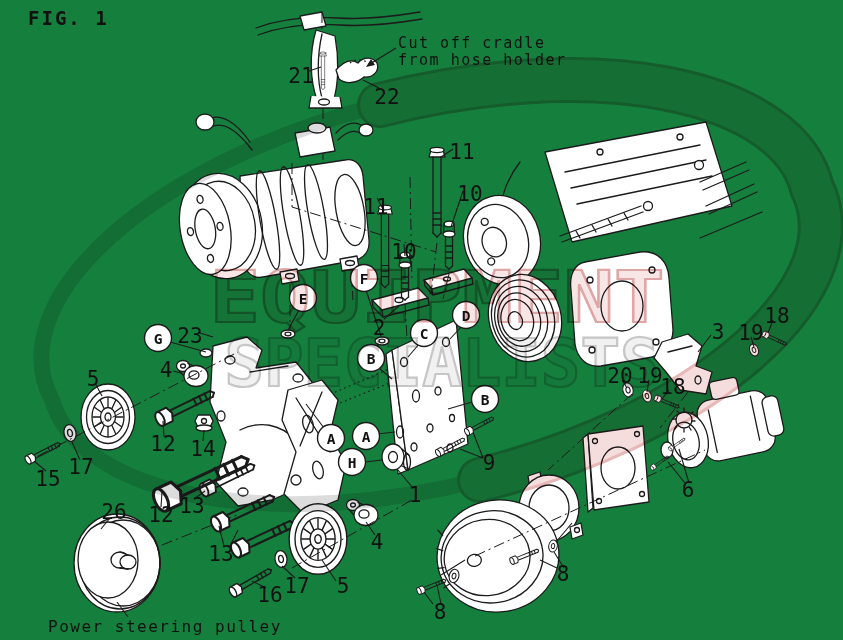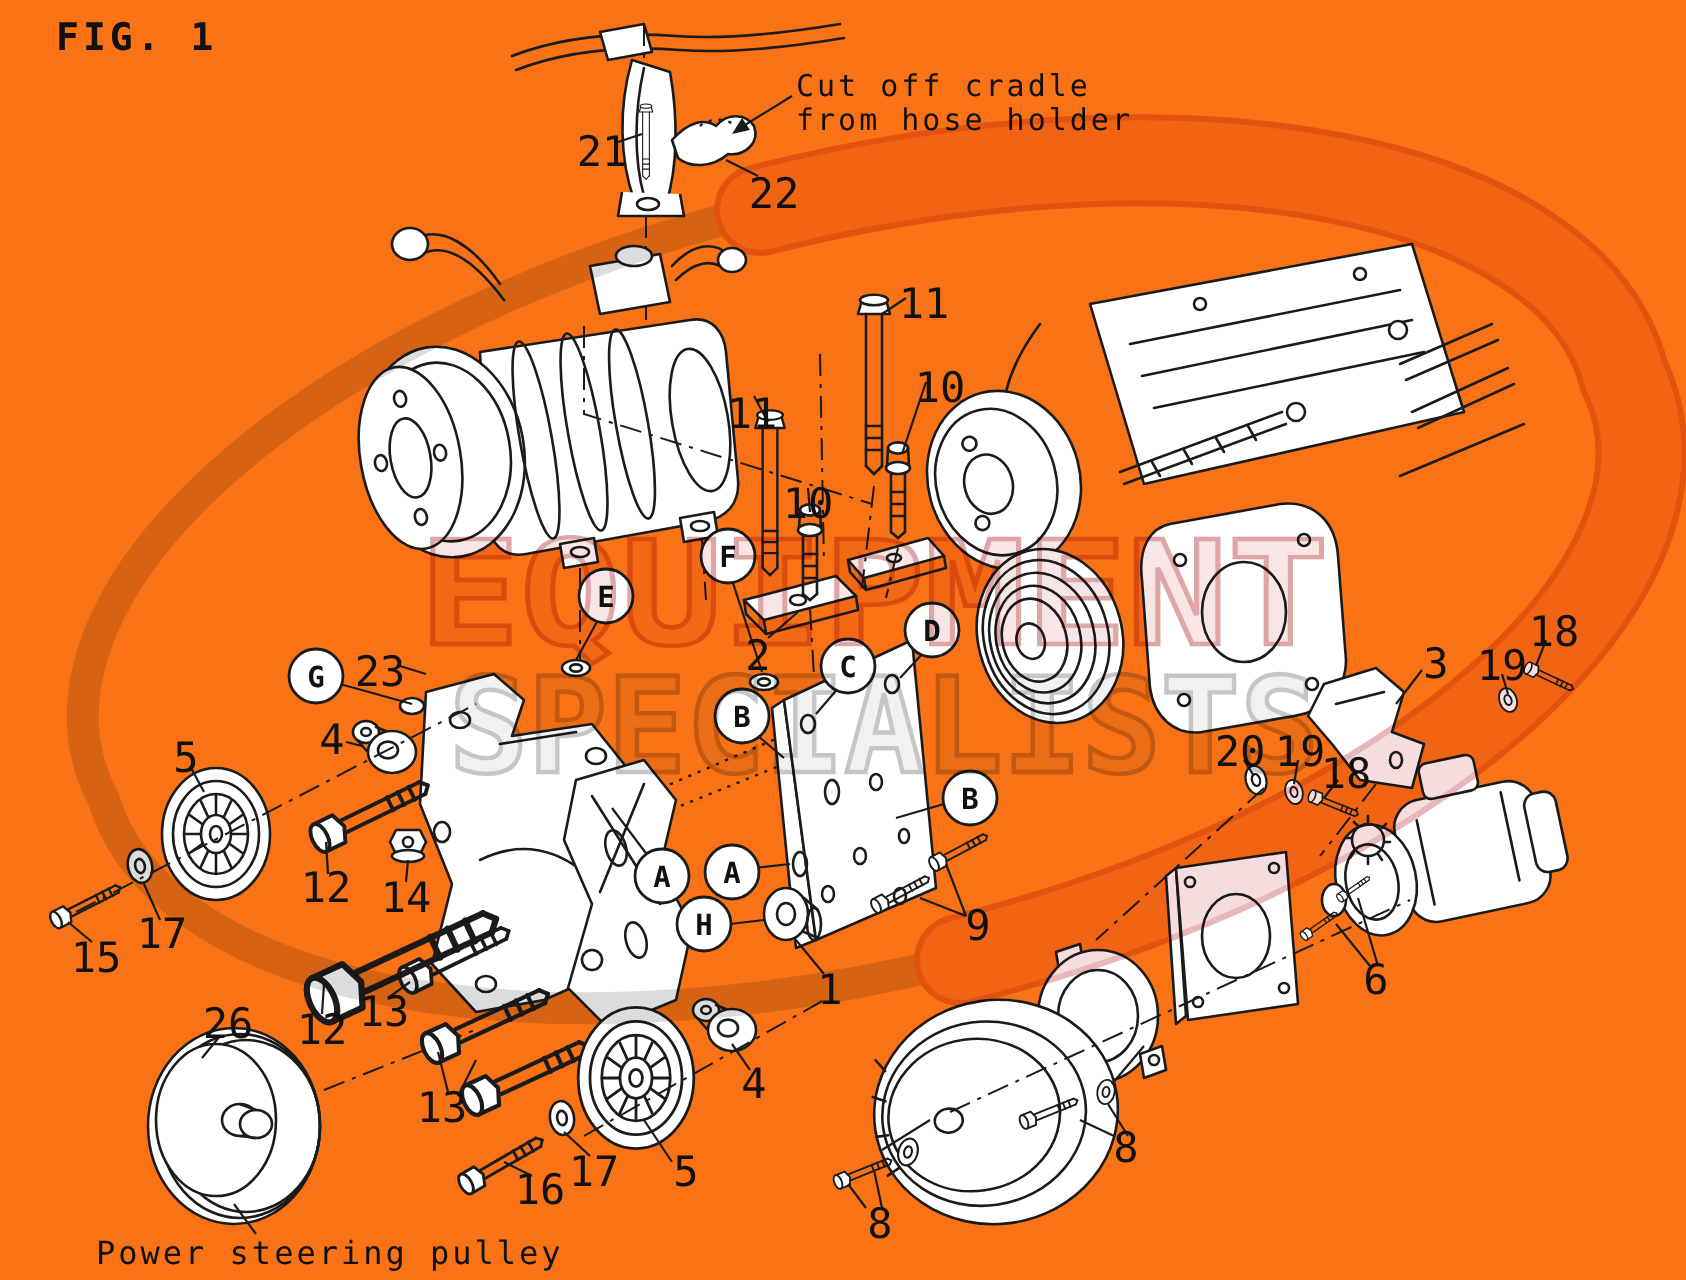--- a/index.html
+++ b/index.html
@@ -1,16 +1,16 @@
 <!DOCTYPE html>
 <html><head>
 <meta charset="utf-8">
 <style>
   html,body{margin:0;padding:0;background:#ffffff;}
-  #stage{position:relative;width:843px;height:640px;background:#f97316;overflow:hidden;
+  #stage{position:relative;width:843px;height:640px;background:#15803d;overflow:hidden;
          font-family:"DejaVu Sans Mono", monospace;}
   svg text{user-select:none;}
   .ln{fill:none;stroke:#1b1b1b;stroke-width:1.3;stroke-linecap:round;stroke-linejoin:round;}
   .fw{fill:#ffffff;stroke:#1b1b1b;stroke-width:1.3;stroke-linejoin:round;}
   .dd{fill:none;stroke:#1b1b1b;stroke-width:1;stroke-dasharray:11 4 2 4;}
   .dot{fill:none;stroke:#1b1b1b;stroke-width:1.2;stroke-dasharray:1.6 3.4;}
   .ldr{stroke:#1b1b1b;stroke-width:1.1;fill:none;}
   .lbl{font-size:21px;fill:#111;}
   .ltr{font-size:14.5px;font-weight:bold;fill:#111;}
   .note{font-size:15px;letter-spacing:1.5px;fill:#111;}

